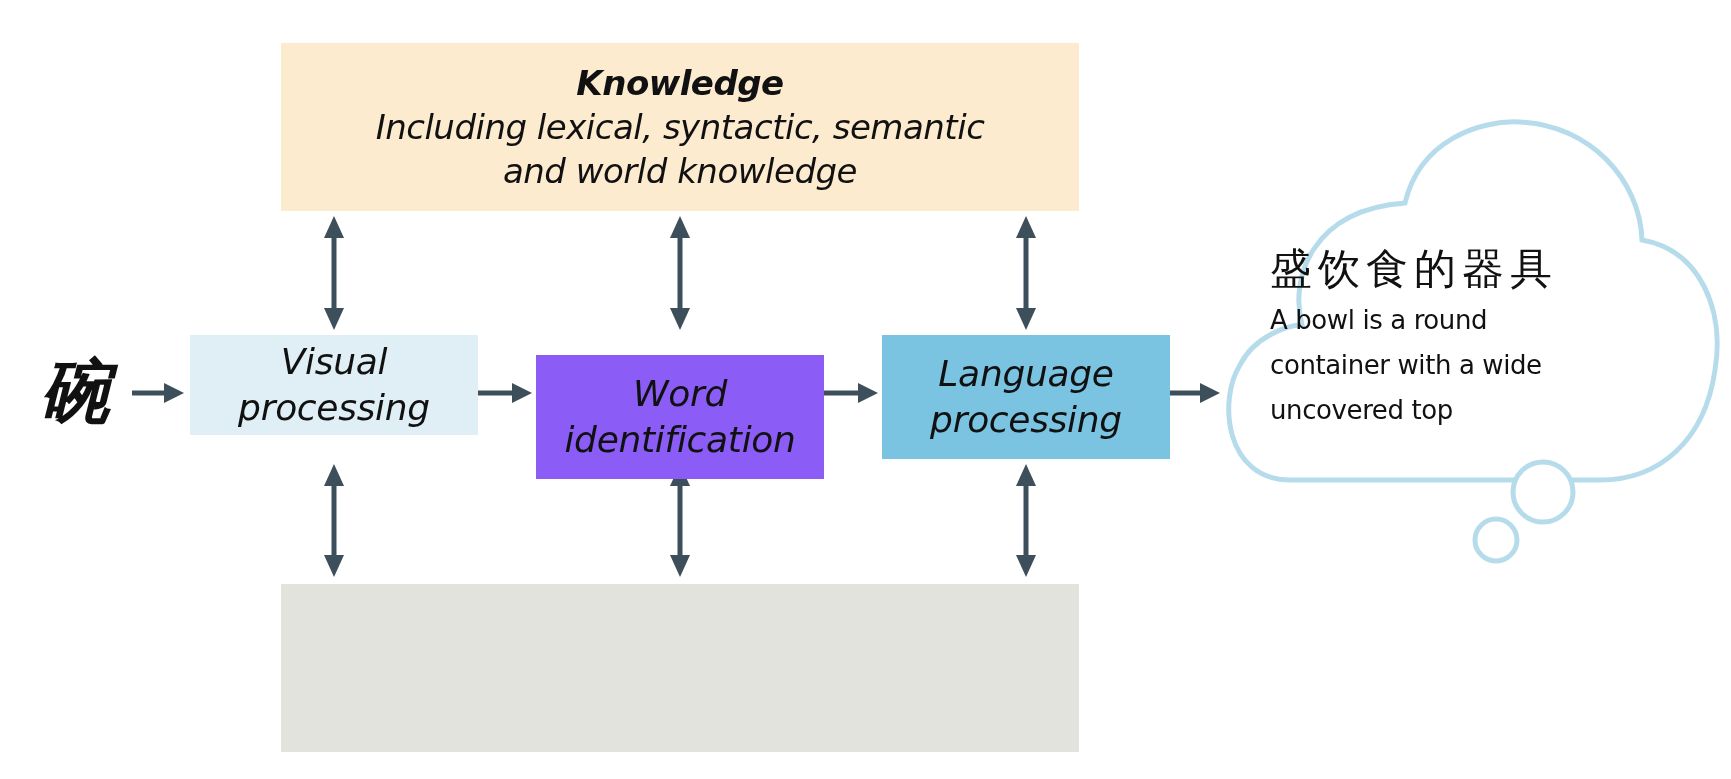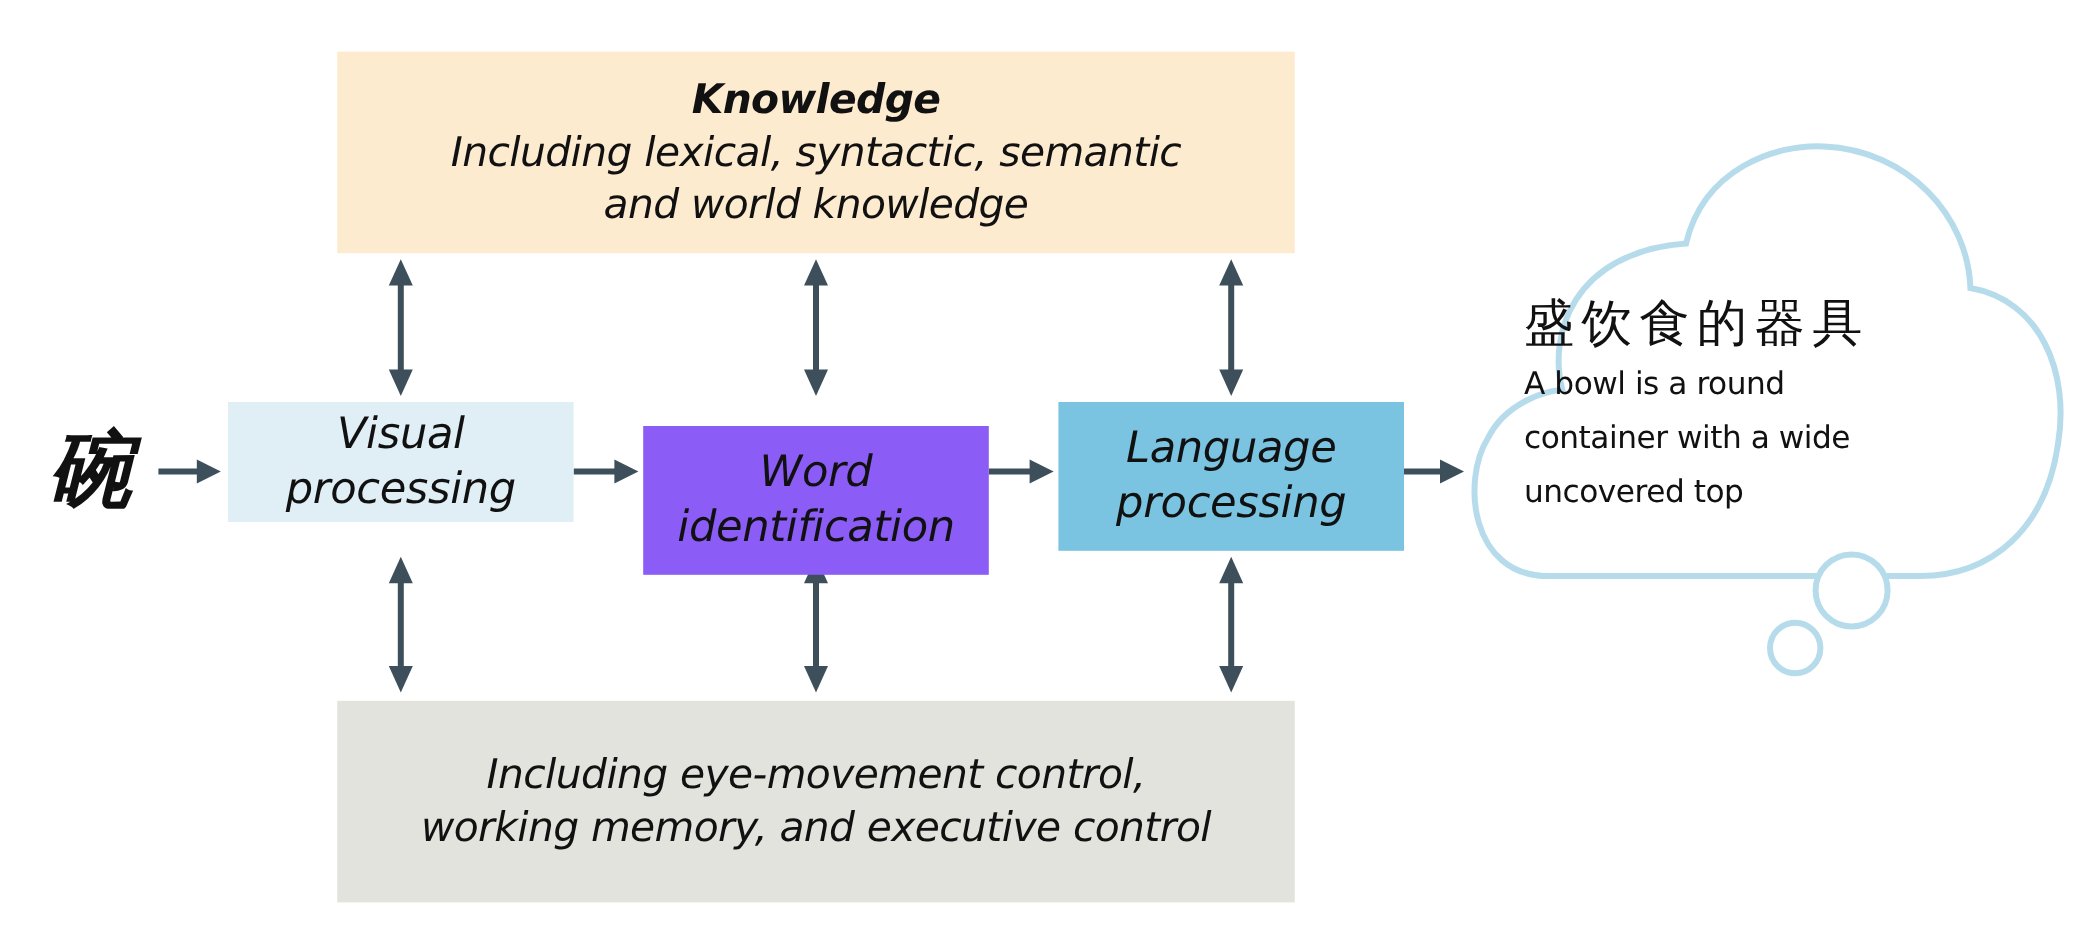--- a/index.html
+++ b/index.html
@@ -114,22 +114,20 @@
 <div class="box word">
   <div class="stage">Word
 identification</div>
 </div>
 <div class="box lang">
   <div class="stage">Language
 processing</div>
 </div>
 
 <div class="box general">
-  <div class="desc">Including eye-movement control,
-working memory, and executive control</div>
 </div>
 
 <div class="cloud-text">
   <div class="cloud-zh">盛饮食的器具</div>
   <div class="cloud-en">A bowl is a round
 container with a wide
 uncovered top</div>
 </div>
 
 </body></html>

